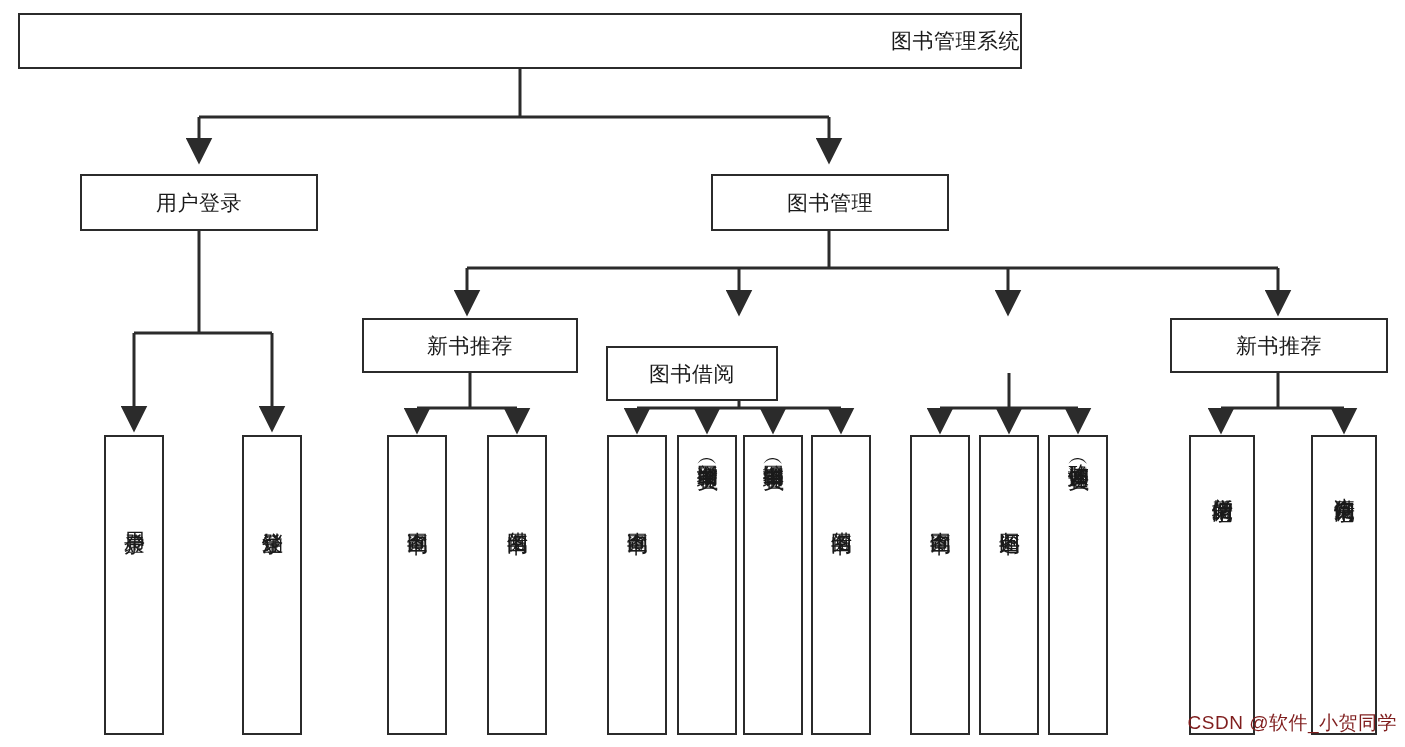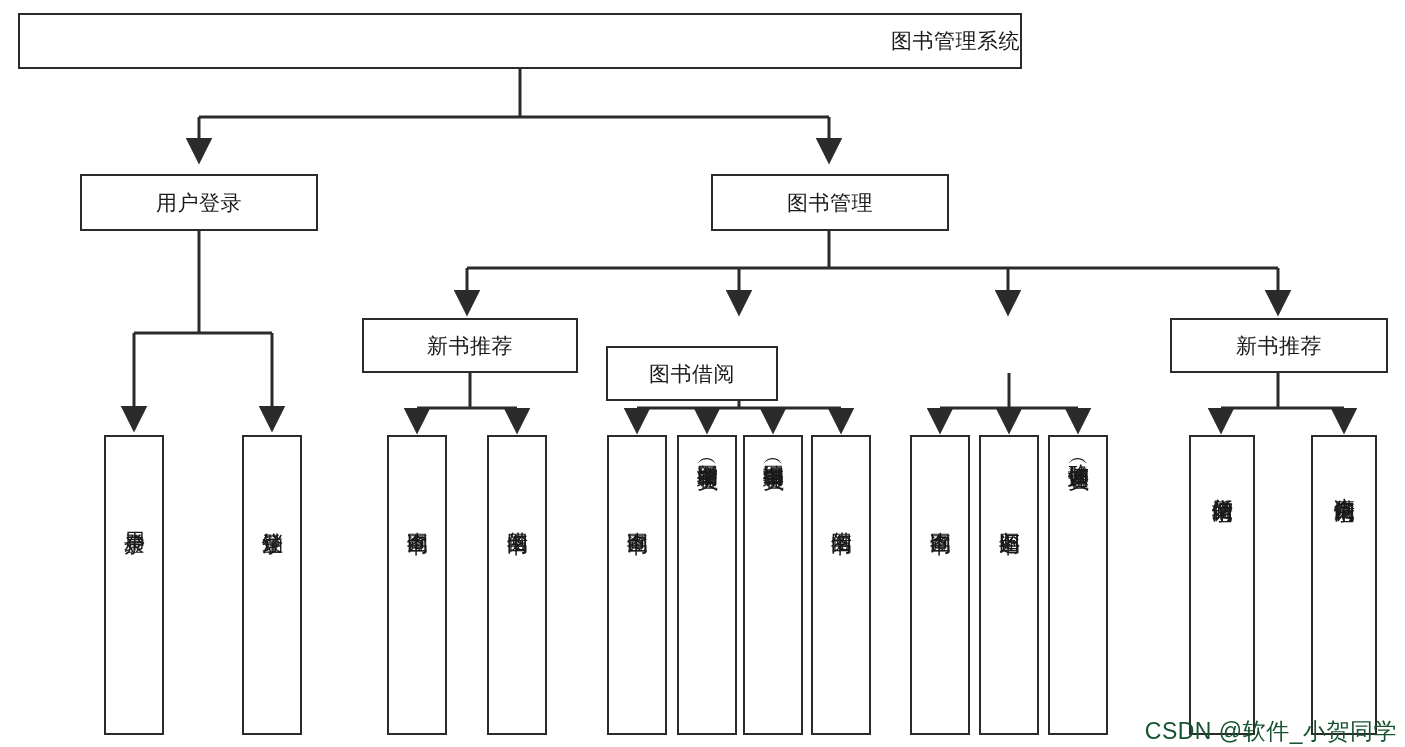--- a/index.html
+++ b/index.html
@@ -56,23 +56,23 @@
     position: absolute;
     left: 0;
     top: 0;
     width: 1405px;
     height: 747px;
     pointer-events: none;
   }
   #watermark {
     position: absolute;
     right: 8px;
-    bottom: 0;
-    font-size: 23px;
-    color: #14532d;
+    bottom: 11px;
+    font-size: 19px;
+    color: #7f1d1d;
     white-space: nowrap;
     letter-spacing: 0.5px;
   }
 </style>
 </head>
 <body>
 
 <div id="stage">
 
   <svg id="links" viewBox="0 0 1405 747" xmlns="http://www.w3.org/2000/svg">

